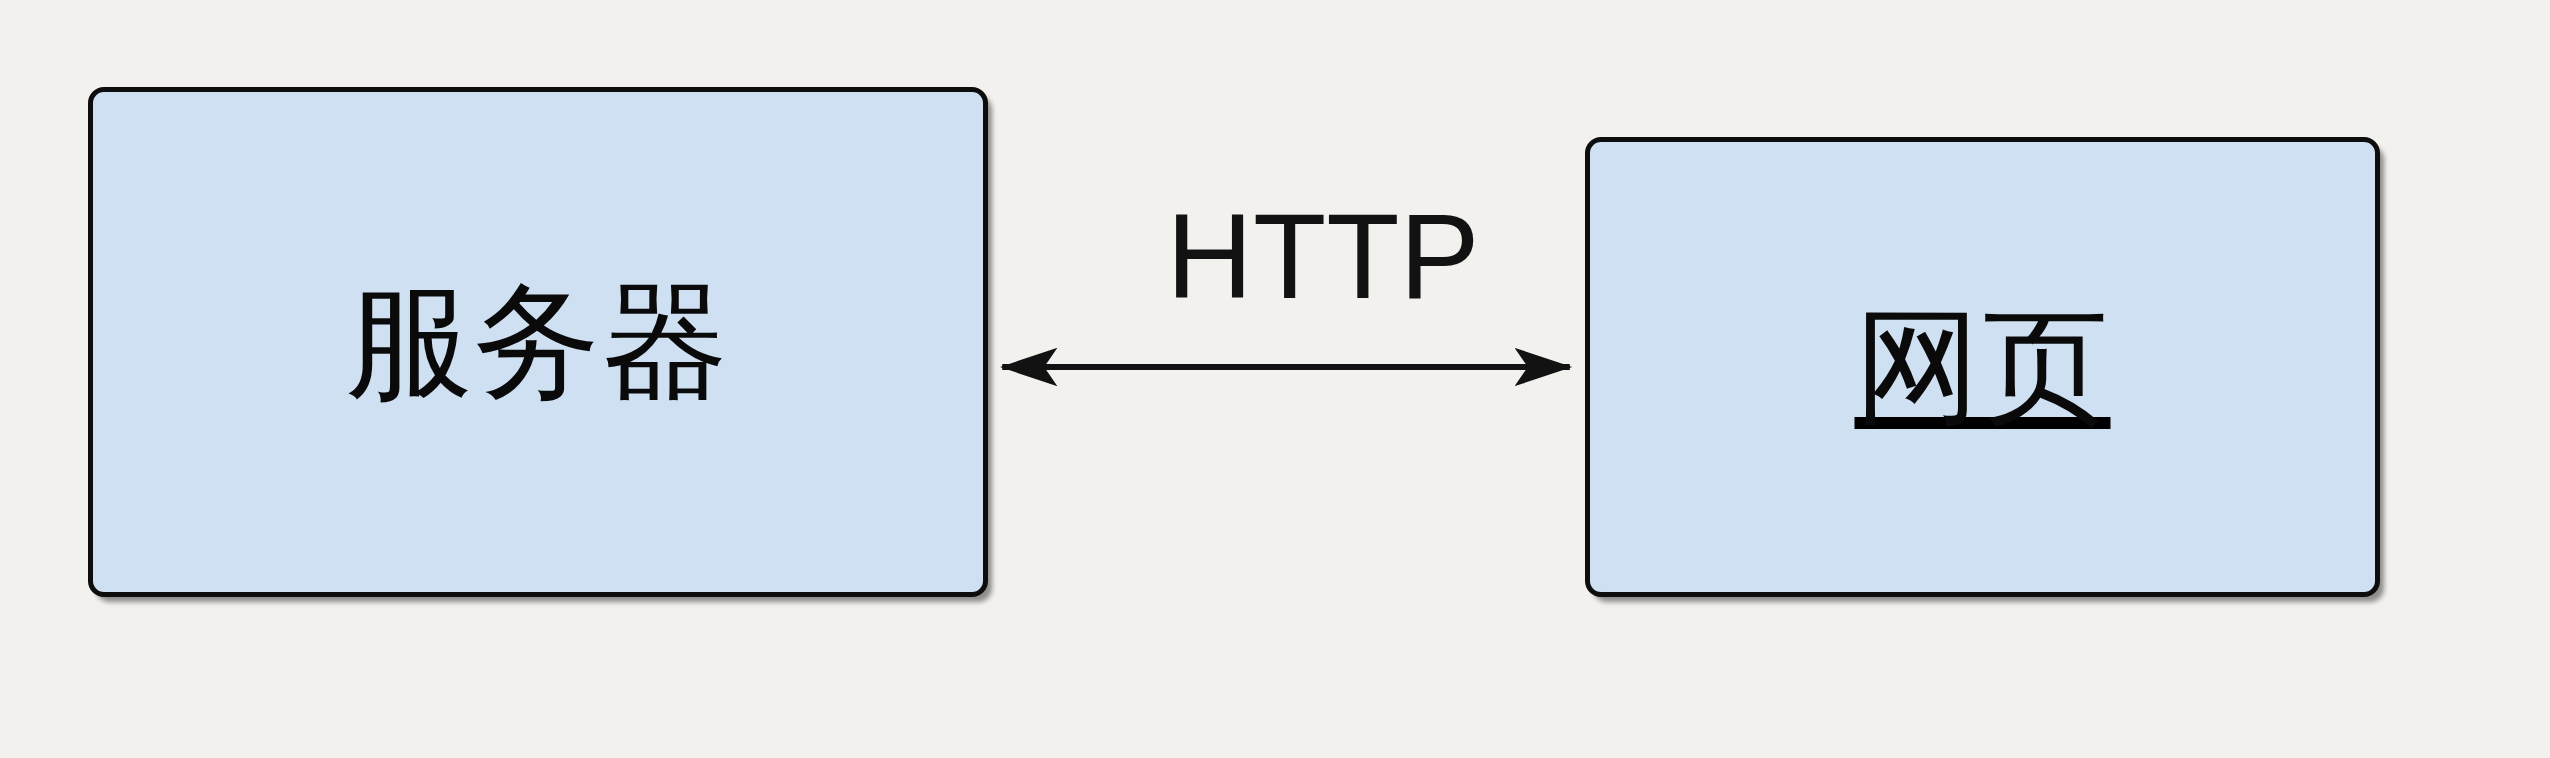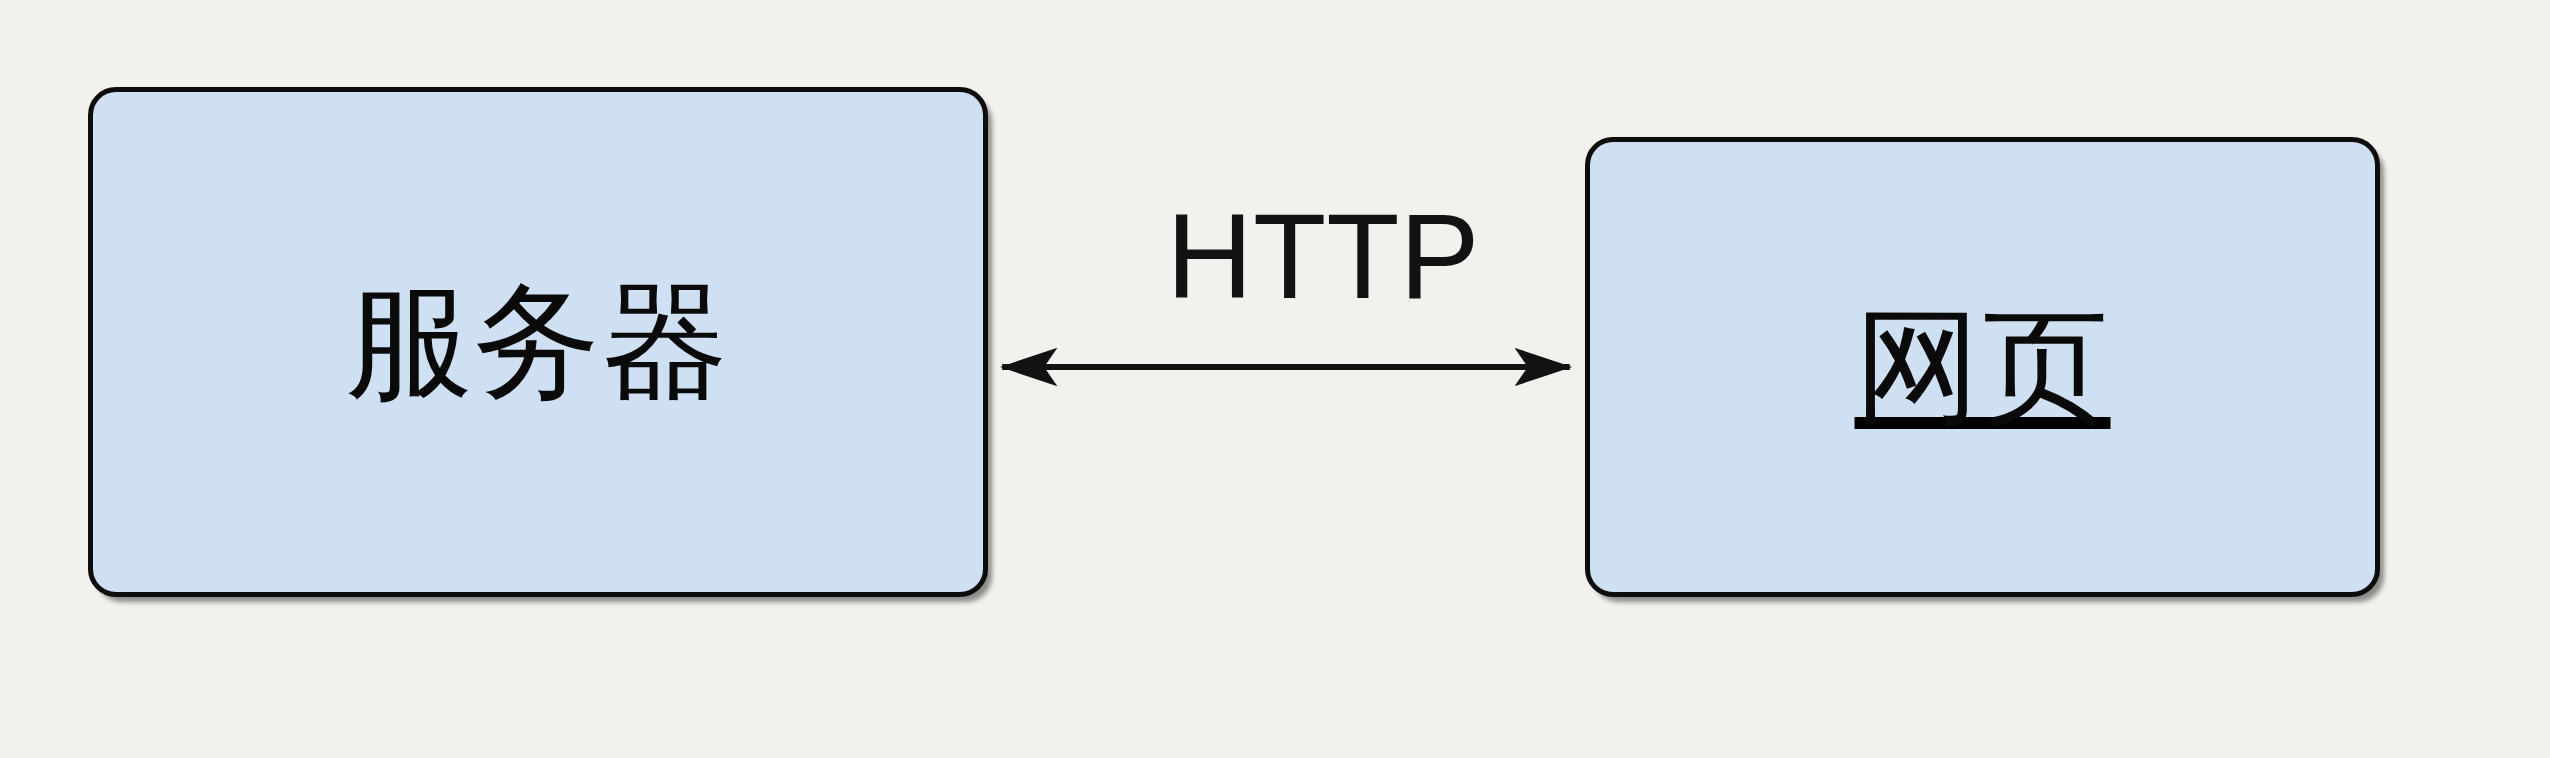--- a/index.html
+++ b/index.html
@@ -21,21 +21,21 @@
     height: 758px;
     background: #f3f1ed;
   }
 
   
   .node {
     position: absolute;
     box-sizing: border-box;
     background: #cfe0f3;
     border: 5px solid #0d0d0d;
-    border-radius: 28px;
+    border-radius: 16px;
     display: flex;
     align-items: center;
     justify-content: center;
     box-shadow: 6px 7px 5px -2px rgba(0,0,0,0.42);
   }
 
   .node-label {
     font-family: "DejaVu Sans", "Liberation Sans", sans-serif;
     font-size: 126px;
     line-height: 1;

